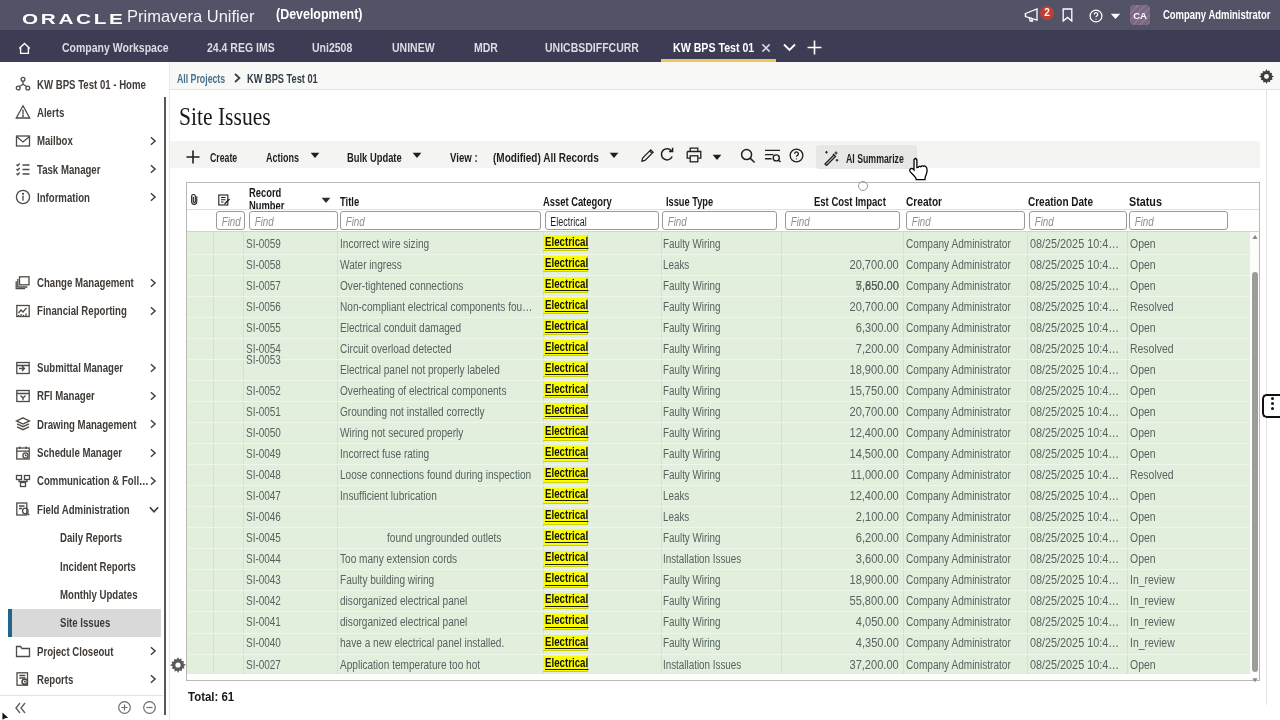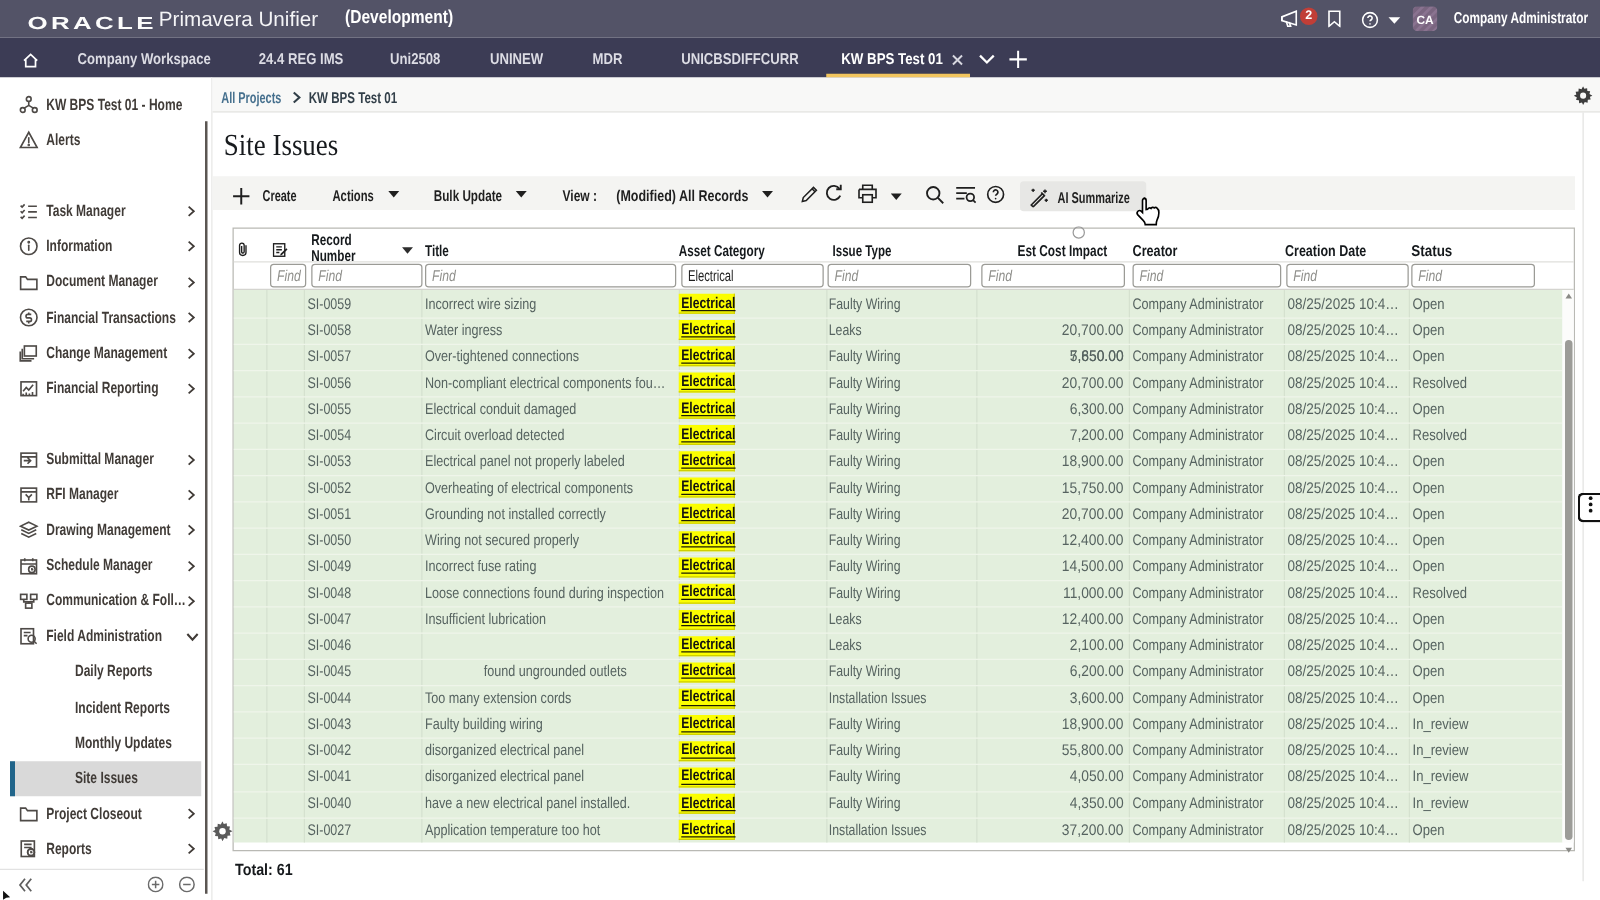--- a/index.html
+++ b/index.html
@@ -74,55 +74,46 @@
 <div style="position:absolute;left:37px;top:4.5px;"><span style="display:inline-block;transform:scaleX(0.74);transform-origin:0 50%;font:bold 13px 'Liberation Sans';color:#403b37;white-space:nowrap;">KW BPS Test 01 - Home</span></div>
 </div>
 <div class="abs" style="left:0;top:98.3px;width:163px;height:28px;">
 <svg style="position:absolute;left:15px;top:6px" width="16" height="16" viewBox="0 0 16 16" fill="none" stroke="#4e4a47" stroke-width="1.3">
         <path d="M8 1.8L14.7 14H1.3z"></path>
         <path d="M8 6.2v4" stroke-linecap="round"></path>
         <circle cx="8" cy="12" r="0.4" fill="#4e4a47"></circle>
       </svg>
 <div style="position:absolute;left:37px;top:4.5px;"><span style="display:inline-block;transform:scaleX(0.74);transform-origin:0 50%;font:bold 13px 'Liberation Sans';color:#403b37;white-space:nowrap;">Alerts</span></div>
 </div>
+<div class="abs" style="left:0;top:126.7px;width:163px;height:28px;">
+<svg style="position:absolute;left:15px;top:6px" width="16" height="16" viewBox="0 0 16 16" fill="none" stroke="#4e4a47" stroke-width="1.3">
+        <rect x="1.5" y="3" width="13" height="10"></rect>
+        <path d="M1.5 3.6L8 9l6.5-5.4"></path>
+      </svg>
+<div style="position:absolute;left:37px;top:4.5px;"><span style="display:inline-block;transform:scaleX(0.74);transform-origin:0 50%;font:bold 13px 'Liberation Sans';color:#403b37;white-space:nowrap;">Mailbox</span></div>
+<svg style="position:absolute;right:5px;top:8px" width="10" height="12" viewBox="0 0 12 12" fill="none" stroke="#403b37" stroke-width="1.7">
+        <path d="M3.5 1.5L8.5 6l-5 4.5"></path>
+      </svg>
+</div>
 <div class="abs" style="left:0;top:155.1px;width:163px;height:28px;">
 <svg style="position:absolute;left:15px;top:6px" width="16" height="16" viewBox="0 0 16 16" fill="none" stroke="#4e4a47" stroke-width="1.3">
         <path d="M1.5 3.5l1.2 1.2 2-2.2M1.5 8l1.2 1.2 2-2.2M1.5 12.5l1.2 1.2 2-2.2M7.5 4h7M7.5 8.5h7M7.5 13h7"></path>
       </svg>
 <div style="position:absolute;left:37px;top:4.5px;"><span style="display:inline-block;transform:scaleX(0.74);transform-origin:0 50%;font:bold 13px 'Liberation Sans';color:#403b37;white-space:nowrap;">Task Manager</span></div>
 <svg style="position:absolute;right:5px;top:8px" width="10" height="12" viewBox="0 0 12 12" fill="none" stroke="#403b37" stroke-width="1.7">
         <path d="M3.5 1.5L8.5 6l-5 4.5"></path>
       </svg>
 </div>
 <div class="abs" style="left:0;top:183.4px;width:163px;height:28px;">
 <svg style="position:absolute;left:15px;top:6px" width="16" height="16" viewBox="0 0 16 16" fill="none" stroke="#4e4a47" stroke-width="1.3">
         <circle cx="8" cy="8" r="6.6"></circle>
         <path d="M8 7.2v4" stroke-linecap="round"></path>
         <circle cx="8" cy="4.8" r="0.5" fill="#4e4a47"></circle>
       </svg>
 <div style="position:absolute;left:37px;top:4.5px;"><span style="display:inline-block;transform:scaleX(0.74);transform-origin:0 50%;font:bold 13px 'Liberation Sans';color:#403b37;white-space:nowrap;">Information</span></div>
-<svg style="position:absolute;right:5px;top:8px" width="10" height="12" viewBox="0 0 12 12" fill="none" stroke="#403b37" stroke-width="1.7">
-        <path d="M3.5 1.5L8.5 6l-5 4.5"></path>
-      </svg>
-</div>
-<div class="abs" style="left:0;top:211.8px;width:163px;height:28px;">
-<svg style="position:absolute;left:15px;top:6px" width="16" height="16" viewBox="0 0 16 16" fill="none" stroke="#4e4a47" stroke-width="1.3">
-        <path d="M1.5 13.5v-10h4l1.5 2h7.5v8z"></path>
-      </svg>
-<div style="position:absolute;left:37px;top:4.5px;"><span style="display:inline-block;transform:scaleX(0.74);transform-origin:0 50%;font:bold 13px 'Liberation Sans';color:#403b37;white-space:nowrap;">Document Manager</span></div>
-<svg style="position:absolute;right:5px;top:8px" width="10" height="12" viewBox="0 0 12 12" fill="none" stroke="#403b37" stroke-width="1.7">
-        <path d="M3.5 1.5L8.5 6l-5 4.5"></path>
-      </svg>
-</div>
-<div class="abs" style="left:0;top:240.1px;width:163px;height:28px;">
-<svg style="position:absolute;left:15px;top:6px" width="16" height="16" viewBox="0 0 16 16" fill="none" stroke="#4e4a47" stroke-width="1.3">
-        <circle cx="8" cy="8" r="6.6"></circle>
-        <path d="M10 5.5h-2.8a1.4 1.4 0 000 2.8h1.6a1.4 1.4 0 010 2.8H6M8 4v1.5M8 11.2v1.5"></path>
-      </svg>
-<div style="position:absolute;left:37px;top:4.5px;"><span style="display:inline-block;transform:scaleX(0.74);transform-origin:0 50%;font:bold 13px 'Liberation Sans';color:#403b37;white-space:nowrap;">Financial Transactions</span></div>
 <svg style="position:absolute;right:5px;top:8px" width="10" height="12" viewBox="0 0 12 12" fill="none" stroke="#403b37" stroke-width="1.7">
         <path d="M3.5 1.5L8.5 6l-5 4.5"></path>
       </svg>
 </div>
 <div class="abs" style="left:0;top:268.5px;width:163px;height:28px;">
 <svg style="position:absolute;left:15px;top:6px" width="16" height="16" viewBox="0 0 16 16" fill="none" stroke="#4e4a47" stroke-width="1.3">
         <rect x="4.5" y="1.8" width="9.5" height="8"></rect>
         <path d="M2.8 4v8h9.5M1.2 6.2v7.5h9"></path>
       </svg>
 <div style="position:absolute;left:37px;top:4.5px;"><span style="display:inline-block;transform:scaleX(0.74);transform-origin:0 50%;font:bold 13px 'Liberation Sans';color:#403b37;white-space:nowrap;">Change Management</span></div>
@@ -421,21 +412,21 @@
 <div class="abs" style="left:340px;top:338.75px;"><span style="display:inline-block;transform:scaleX(0.82);transform-origin:0 50%;font:normal 12.3px 'Liberation Sans',sans-serif;color:#566360;white-space:nowrap;">Circuit overload detected</span></div>
 <div class="abs" style="left:543px;top:340.2px;width:40px;height:15px;background:#fbfe00;border-right:1px solid #cfd000;border-bottom:1px solid #cfd000;padding:0 2px;">
       <span style="position:absolute;left:2px;top:0.5px;transform:scaleX(0.79);transform-origin:0 50%;font:bold 12.3px 'Liberation Sans';color:#121212;border-bottom:1.4px solid #1c1c00;height:12.3px;line-height:12.8px;white-space:nowrap;">Electrical</span>
     </div>
 <div class="abs" style="left:663px;top:338.75px;"><span style="display:inline-block;transform:scaleX(0.8);transform-origin:0 50%;font:normal 12.3px 'Liberation Sans',sans-serif;color:#566360;white-space:nowrap;">Faulty Wiring</span></div>
 <div class="abs" style="left:786px;top:338.75px;width:113px;text-align:right;"><span style="display:inline-block;transform:scaleX(0.9);transform-origin:100% 50%;font:normal 12.3px 'Liberation Sans',sans-serif;color:#566360;white-space:nowrap;">7,200.00</span></div>
 <div class="abs" style="left:906px;top:338.75px;"><span style="display:inline-block;transform:scaleX(0.82);transform-origin:0 50%;font:normal 12.3px 'Liberation Sans',sans-serif;color:#566360;white-space:nowrap;">Company Administrator</span></div>
 <div class="abs" style="left:1029.8px;top:338.75px;"><span style="display:inline-block;transform:scaleX(0.88);transform-origin:0 50%;font:normal 12.3px 'Liberation Sans',sans-serif;color:#566360;white-space:nowrap;">08/25/2025 10:4…</span></div>
 <div class="abs" style="left:1130px;top:338.75px;"><span style="display:inline-block;transform:scaleX(0.85);transform-origin:0 50%;font:normal 12.3px 'Liberation Sans',sans-serif;color:#566360;white-space:nowrap;">Resolved</span></div>
 <div class="abs" style="left:187px;top:358.8px;width:1063px;height:1px;background:#eff5ea;"></div>
-<div class="abs" style="left:246px;top:360px;text-decoration:underline;"><span style="display:inline-block;transform:scaleX(0.81);transform-origin:0 50%;font:normal 12.3px 'Liberation Sans',sans-serif;color:#566360;white-space:nowrap;">SI-0053</span></div>
+<div class="abs" style="left:246px;top:350px;text-decoration:underline;"><span style="display:inline-block;transform:scaleX(0.81);transform-origin:0 50%;font:normal 12.3px 'Liberation Sans',sans-serif;color:#566360;white-space:nowrap;">SI-0053</span></div>
 <div class="abs" style="left:340px;top:359.8px;"><span style="display:inline-block;transform:scaleX(0.82);transform-origin:0 50%;font:normal 12.3px 'Liberation Sans',sans-serif;color:#566360;white-space:nowrap;">Electrical panel not properly labeled</span></div>
 <div class="abs" style="left:543px;top:361.3px;width:40px;height:15px;background:#fbfe00;border-right:1px solid #cfd000;border-bottom:1px solid #cfd000;padding:0 2px;">
       <span style="position:absolute;left:2px;top:0.5px;transform:scaleX(0.79);transform-origin:0 50%;font:bold 12.3px 'Liberation Sans';color:#121212;border-bottom:1.4px solid #1c1c00;height:12.3px;line-height:12.8px;white-space:nowrap;">Electrical</span>
     </div>
 <div class="abs" style="left:663px;top:359.8px;"><span style="display:inline-block;transform:scaleX(0.8);transform-origin:0 50%;font:normal 12.3px 'Liberation Sans',sans-serif;color:#566360;white-space:nowrap;">Faulty Wiring</span></div>
 <div class="abs" style="left:786px;top:359.8px;width:113px;text-align:right;"><span style="display:inline-block;transform:scaleX(0.9);transform-origin:100% 50%;font:normal 12.3px 'Liberation Sans',sans-serif;color:#566360;white-space:nowrap;">18,900.00</span></div>
 <div class="abs" style="left:906px;top:359.8px;"><span style="display:inline-block;transform:scaleX(0.82);transform-origin:0 50%;font:normal 12.3px 'Liberation Sans',sans-serif;color:#566360;white-space:nowrap;">Company Administrator</span></div>
 <div class="abs" style="left:1029.8px;top:359.8px;"><span style="display:inline-block;transform:scaleX(0.88);transform-origin:0 50%;font:normal 12.3px 'Liberation Sans',sans-serif;color:#566360;white-space:nowrap;">08/25/2025 10:4…</span></div>
 <div class="abs" style="left:1130px;top:359.8px;"><span style="display:inline-block;transform:scaleX(0.85);transform-origin:0 50%;font:normal 12.3px 'Liberation Sans',sans-serif;color:#566360;white-space:nowrap;">Open</span></div>
 <div class="abs" style="left:187px;top:379.9px;width:1063px;height:1px;background:#eff5ea;"></div>

